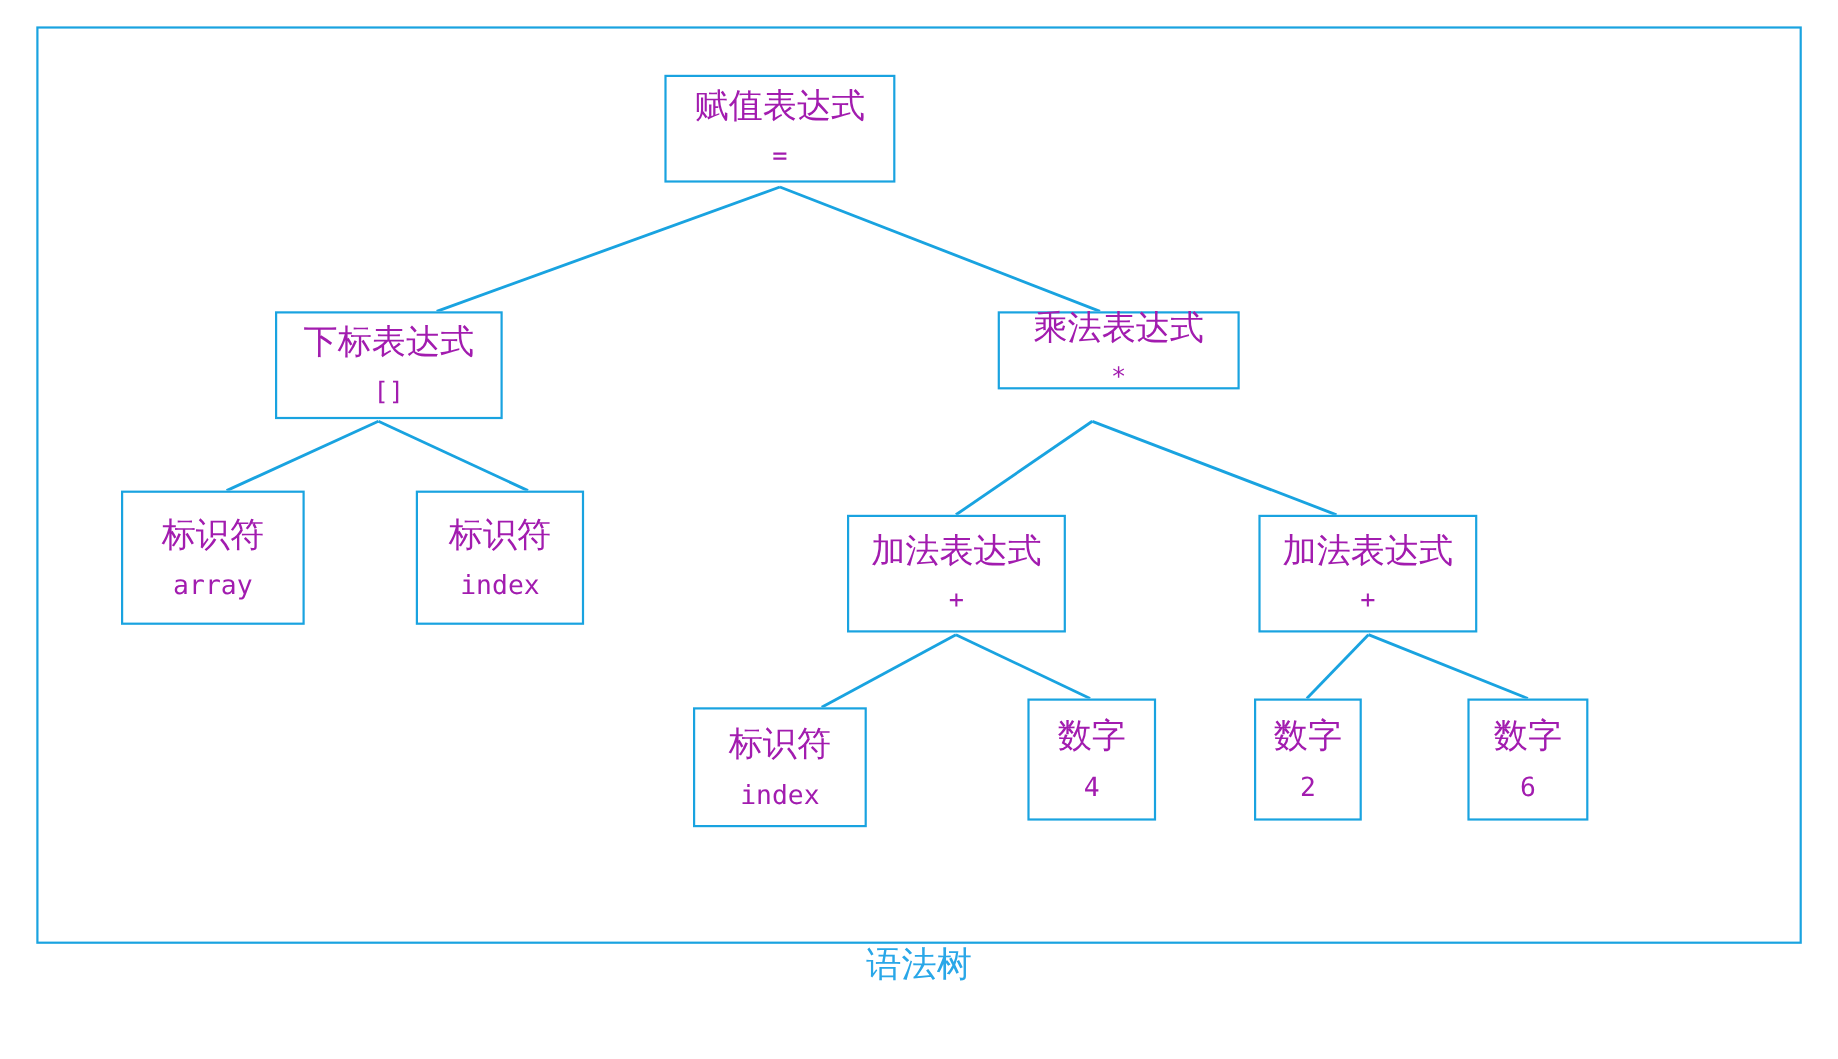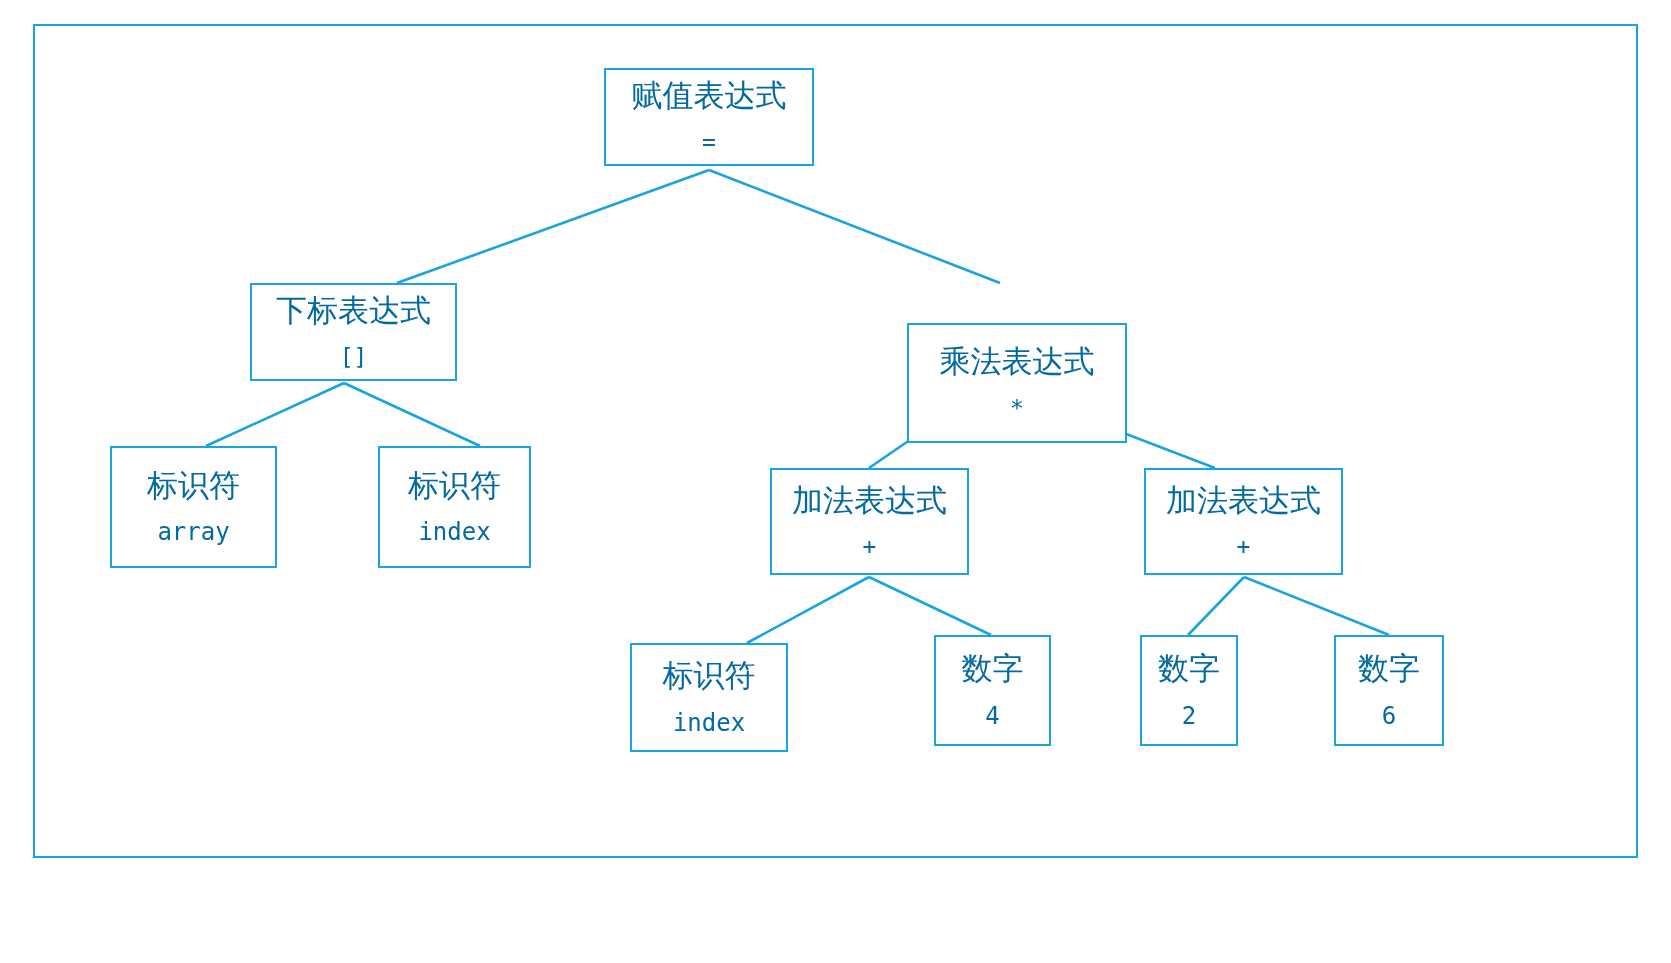--- a/index.html
+++ b/index.html
@@ -30,21 +30,21 @@
     top: 0;
     width: 1671px;
     height: 963px;
     pointer-events: none;
   }
   .node {
     position: absolute;
     box-sizing: border-box;
     border: 2px solid #19a3e0;
     background: #ffffff;
-    color: #0369a1;
+    color: #a21caf;
     display: flex;
     flex-direction: column;
     align-items: center;
     justify-content: center;
     line-height: 1.18;
     gap: 12px;
   }
   .node .n-label {
     font-family: "Liberation Serif", "DejaVu Serif", serif;
     font-size: 31px;
@@ -92,21 +92,21 @@
 
   <div id="nodes-layer">
       <div class="node op" style="left: 604px; top: 68px; width: 210px; height: 98px;">
         <span class="n-label">赋值表达式</span>
         <span class="n-value">=</span>
       </div>
       <div class="node op" style="left: 250px; top: 283px; width: 207px; height: 98px; justify-content: center;">
         <span class="n-label">下标表达式</span>
         <span class="n-value">[]</span>
       </div>
-      <div class="node op" style="left: 907px; top: 283px; width: 220px; height: 120px; margin-top: 40px;">
+      <div class="node op" style="left: 907px; top: 283px; width: 220px; height: 71px;">
         <span class="n-label">乘法表达式</span>
         <span class="n-value">*</span>
       </div>
       <div class="node" style="left: 110px; top: 446px; width: 167px; height: 122px;">
         <span class="n-label">标识符</span>
         <span class="n-value">array</span>
       </div>
       <div class="node" style="left: 378px; top: 446px; width: 153px; height: 122px;">
         <span class="n-label">标识符</span>
         <span class="n-value">index</span>
@@ -130,14 +130,15 @@
       <div class="node" style="left: 1140px; top: 635px; width: 98px; height: 111px;">
         <span class="n-label">数字</span>
         <span class="n-value">2</span>
       </div>
       <div class="node" style="left: 1334px; top: 635px; width: 110px; height: 111px;">
         <span class="n-label">数字</span>
         <span class="n-value">6</span>
       </div>
     </div>
 
+  <div id="caption">语法树</div>
 
 </div>
 
 </body></html>

